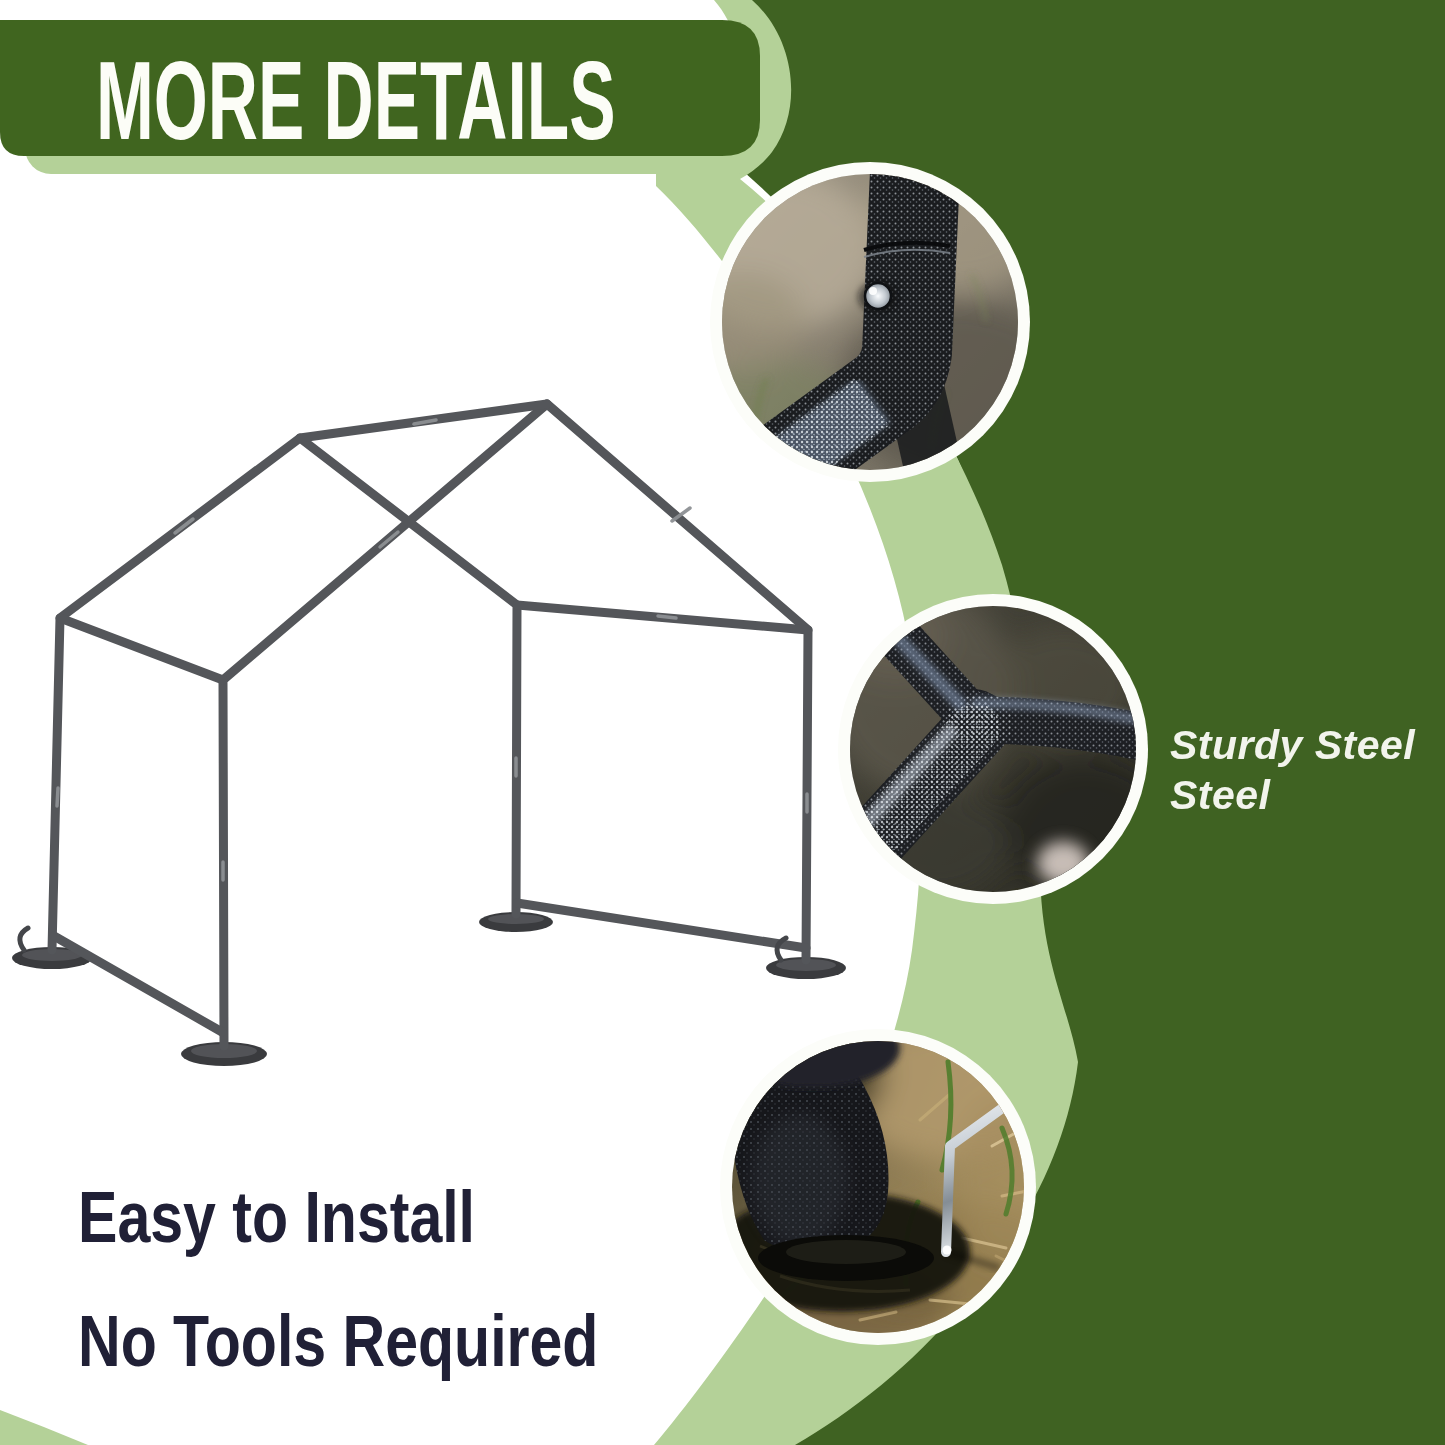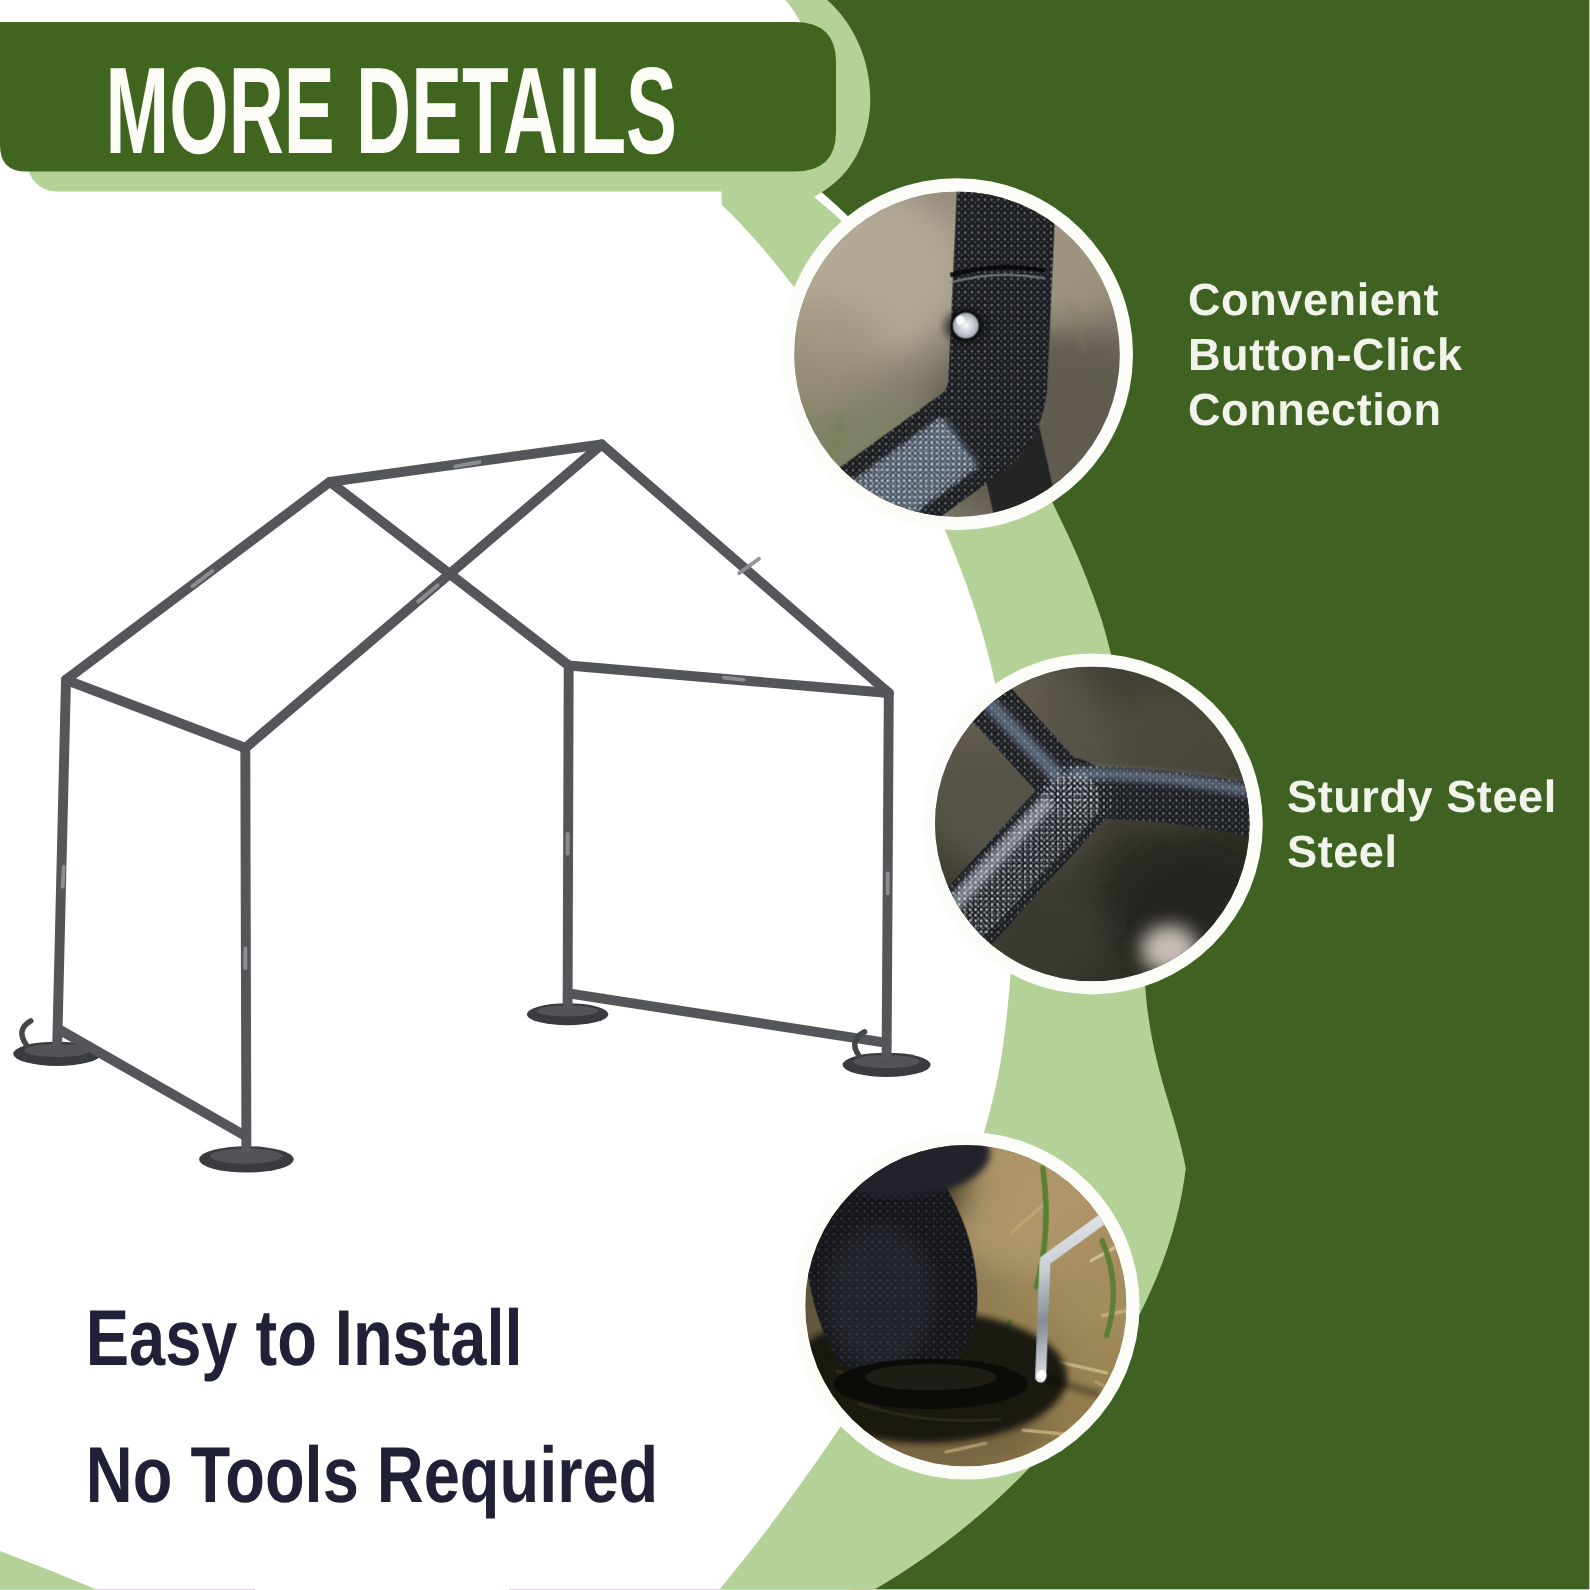--- a/index.html
+++ b/index.html
@@ -1,37 +1,37 @@
 <!DOCTYPE html>
 <html><head>
 <meta charset="utf-8">
 <style>
   html,body{margin:0;padding:0;background:#e8e8e8;}
   .stage{
     position:relative;
     width:1445px;height:1445px;
-    background:#d946ef;
+    background:#8b5cf6;
     overflow:hidden;
     font-family:"Liberation Sans", sans-serif;
   }
   .stage svg.scene{position:absolute;left:0;top:0;width:1445px;height:1445px;display:block;}
   .banner-title{
     position:absolute;left:96px;top:20px;height:136px;
     display:flex;align-items:center;padding-top:12px;
     font-size:112px;font-weight:700;letter-spacing:0px;
     color:#fcfdf7;white-space:nowrap;
     transform:scaleX(0.62);transform-origin:left center;
   }
   .caption{
     position:absolute;
     color:#f2f4ec;font-weight:700;font-size:41px;line-height:50px;
     letter-spacing:0.5px;white-space:nowrap;
   }
   .caption.cap-1{left:1080px;top:247px;}
-  .caption.cap-2{left:1170px;top:699px;}
+  .caption.cap-2{left:1170px;top:720px;font-style:italic;}
   .caption.cap-3{left:1092px;top:1110px;line-height:49px;}
   .tagline-line{
     position:absolute;left:78px;
     color:#202036;font-weight:700;font-size:72px;line-height:1.1;
     white-space:nowrap;letter-spacing:0px;
     transform:scaleX(0.82);transform-origin:left top;
   }
   .tagline-line.t1{top:1178px;}
   .tagline-line.t2{top:1302px;}
 </style>
@@ -267,25 +267,20 @@
         <path d="M 946 1252 L 1000 1268" stroke="#000000" stroke-width="6" opacity="0.4" filter="url(#blur3)"></path>
         <path d="M 1008 1104 L 950 1146 L 946 1252" stroke="url(#gSilverLin)" stroke-width="10" fill="none" stroke-linejoin="round" stroke-linecap="round"></path>
         <circle cx="947" cy="1250" r="4.5" fill="#ffffff" opacity="0.95"></circle>
         <circle cx="1006" cy="1106" r="3" fill="#f2f6fa" opacity="0.9"></circle>
       </g>
     </g>
   </svg>
 
   <div class="banner-title">MORE DETAILS</div>
 
-  <div class="caption cap-1">
-    <div>Convenient</div>
-    <div>Button-Click</div>
-    <div>Connection</div>
-  </div>
 
   <div class="caption cap-2">
     <div>Sturdy Steel</div>
     <div>Steel</div>
   </div>
 
 
   <div class="tagline-line t1">Easy to Install</div>
   <div class="tagline-line t2">No Tools Required</div>
 </div>

